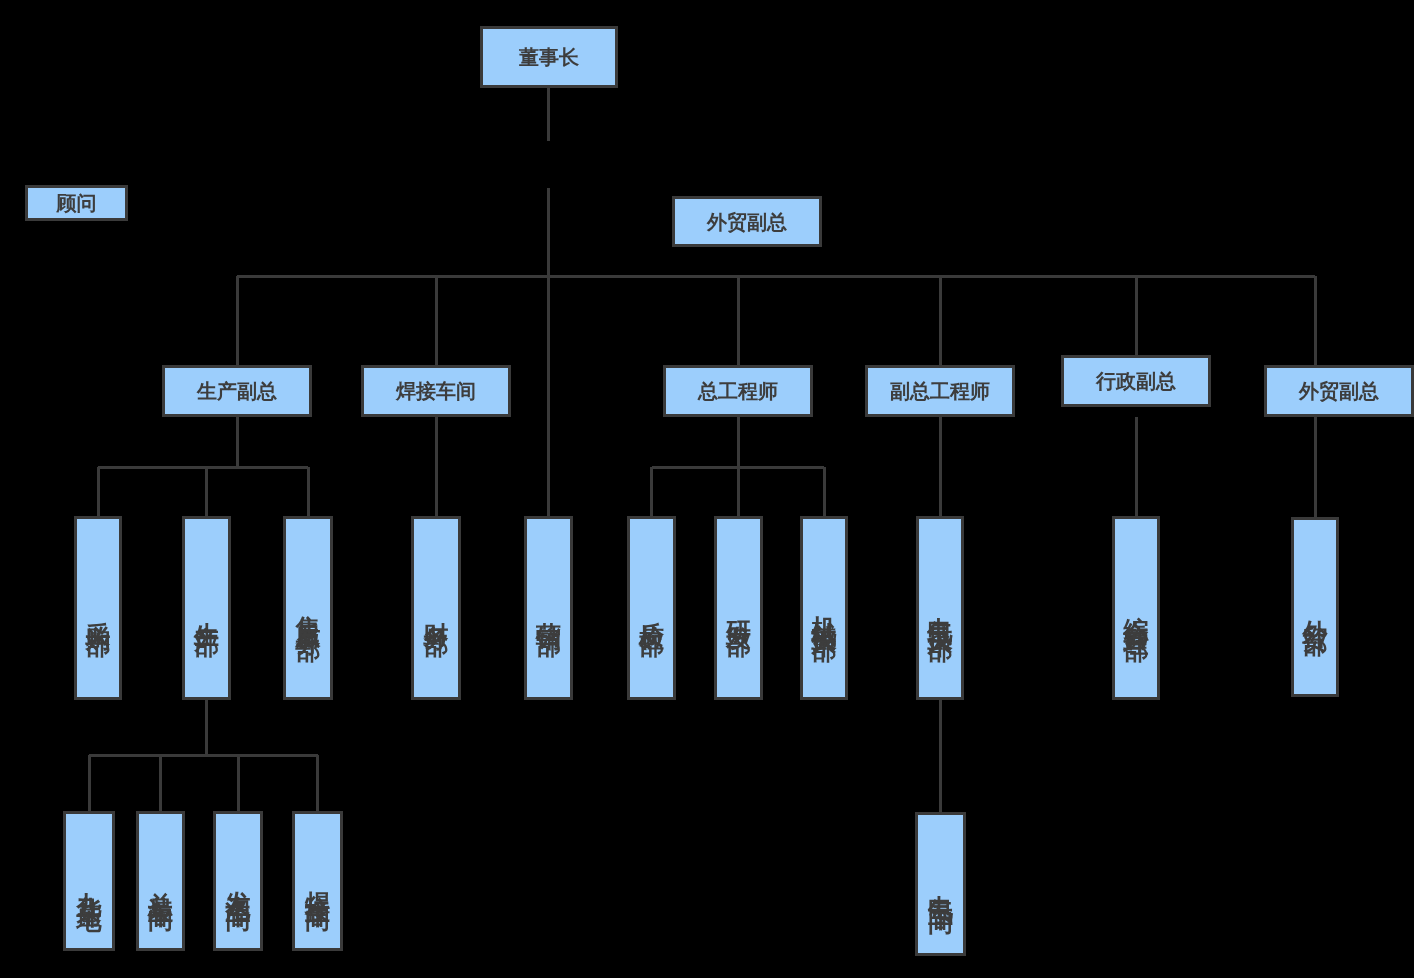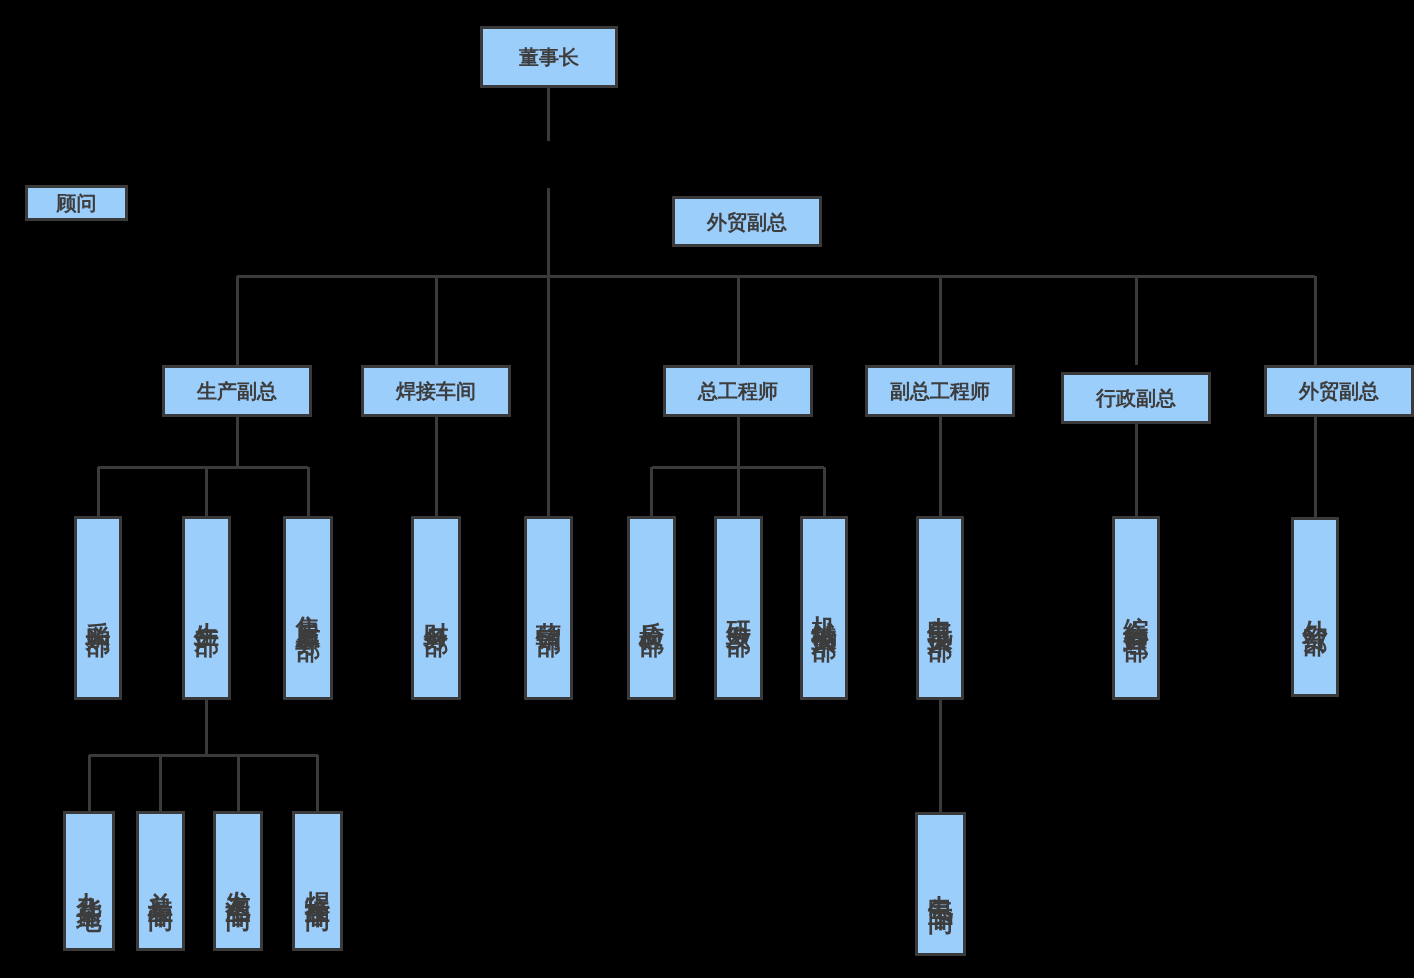--- a/index.html
+++ b/index.html
@@ -85,21 +85,21 @@
     </div>
   <div class="node h" style="left:361px;  top:365px; width:150px; height:52px;">
       <span>焊接车间</span>
     </div>
   <div class="node h" style="left:663px;  top:365px; width:150px; height:52px;">
       <span>总工程师</span>
     </div>
   <div class="node h" style="left:865px;  top:365px; width:150px; height:52px;">
       <span>副总工程师</span>
     </div>
-  <div class="node h" style="left:1061px; top:372px; width:150px; height:52px;">
+  <div class="node h" style="left:1061px; top:355px; width:150px; height:52px;">
       <span>行政副总</span>
     </div>
   <div class="node h" style="left:1240px; top:365px; width:150px; height:52px;margin-left:24px;">
       <span>外贸副总</span>
     </div>
 
   <div class="node v" style="left:74px;   top:516px; width:48px; height:184px;">
       <span class="vtext">采购部</span>
     </div>
   <div class="node v" style="left:182px;  top:516px; width:49px; height:184px;">

